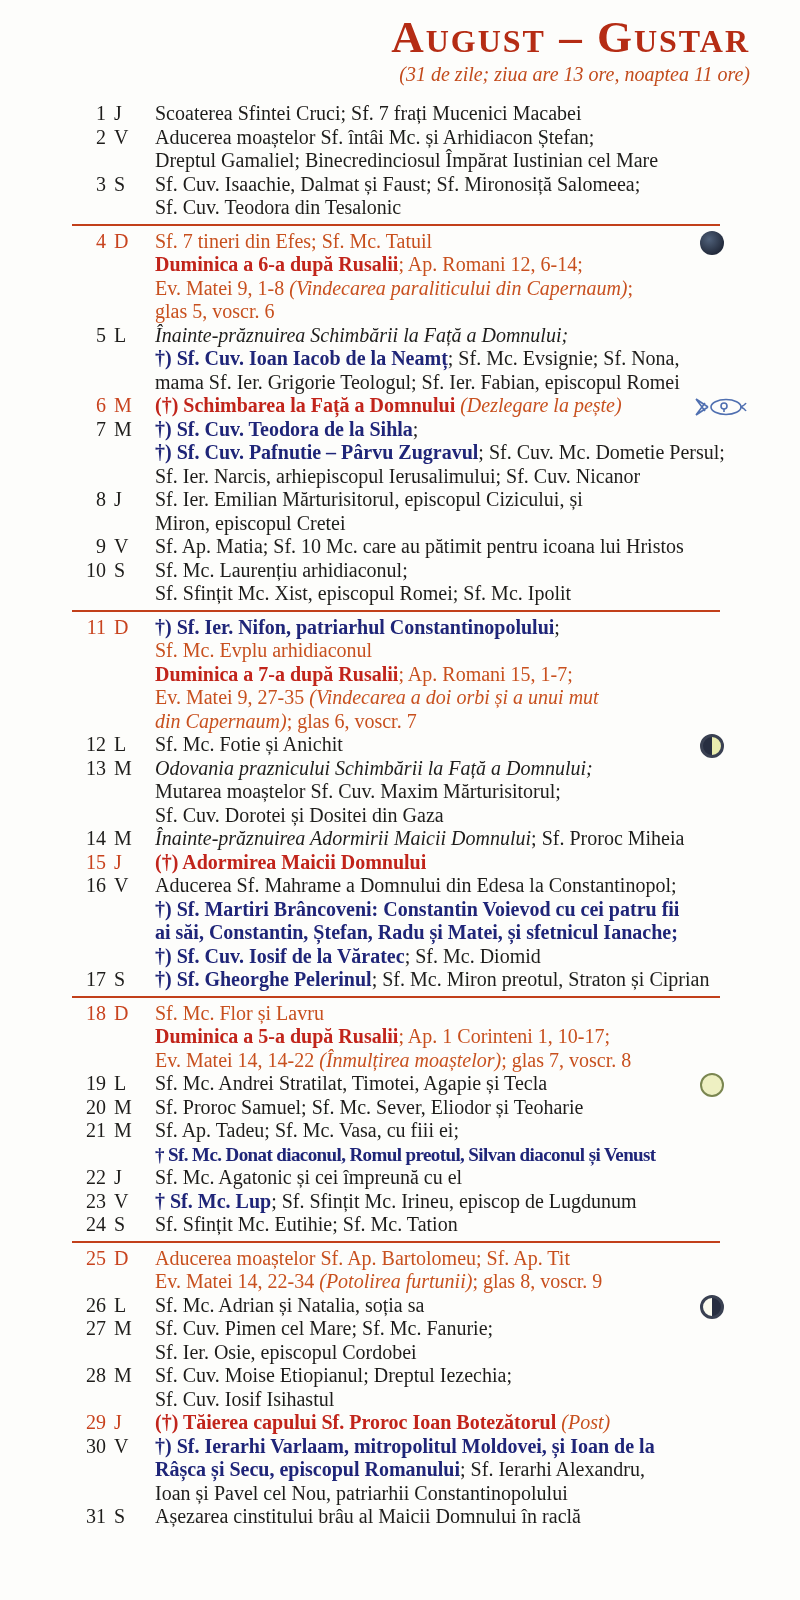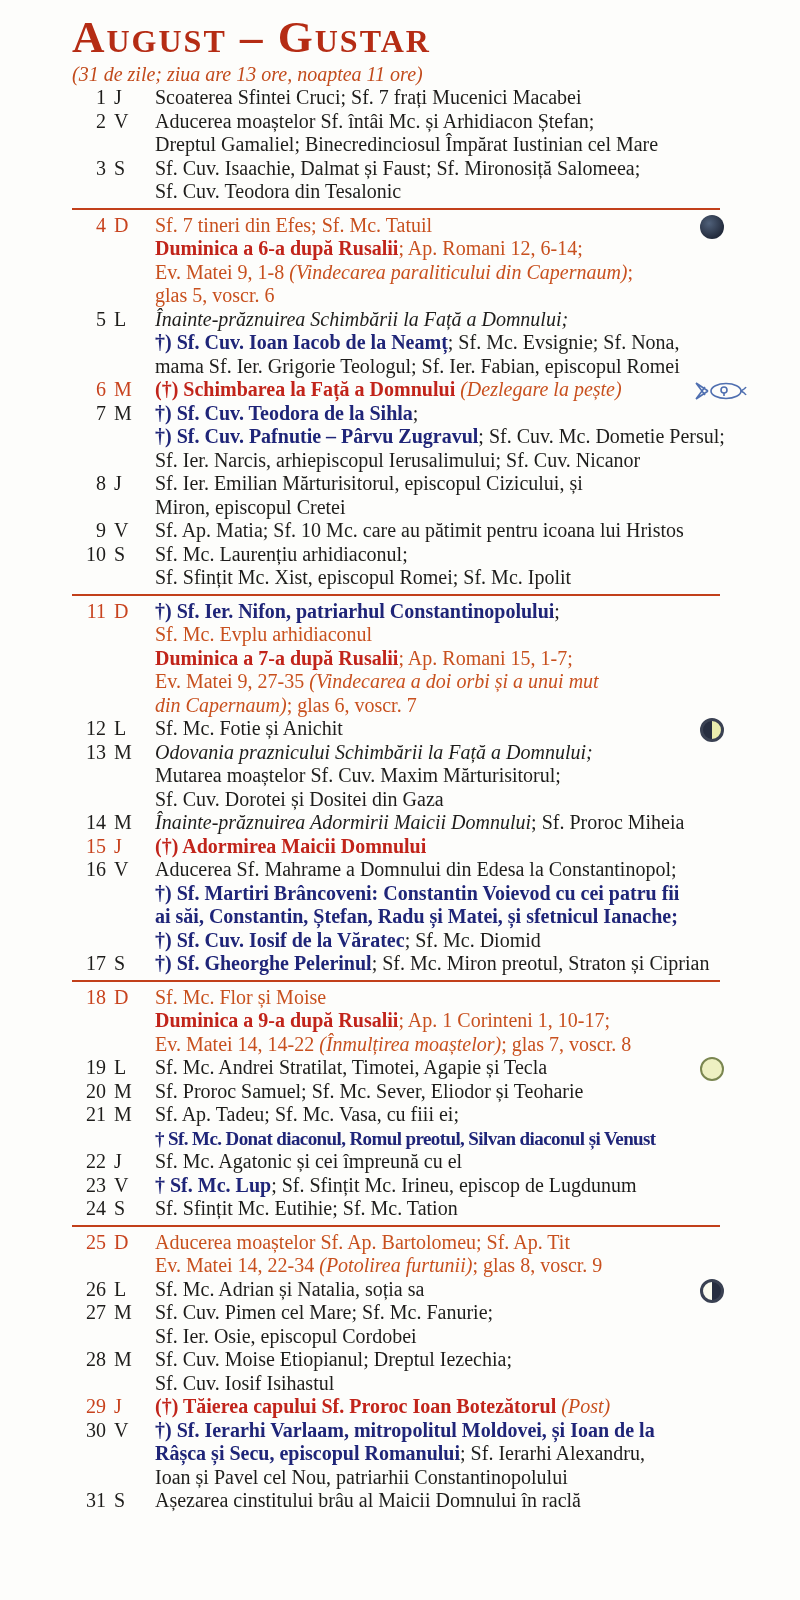--- a/index.html
+++ b/index.html
@@ -5,21 +5,21 @@
   html,body { margin:0; padding:0; }
   body {
     width:800px; height:1600px;
     background:#fdfdfb;
     font-family:"Liberation Serif", serif;
     color:#1e1d1b;
     overflow:hidden;
   }
   .page { padding:14px 50px 0 72px; position:relative; }
 
-  .masthead { text-align:left; }
+  .masthead { text-align:right; margin-bottom:16px; }
   .page-title {
     font-variant:small-caps;
     font-weight:bold;
     font-size:45px;
     letter-spacing:2px;
     color:#b52c14;
     line-height:1.05;
   }
   .page-subtitle {
     font-style:italic;
@@ -256,22 +256,22 @@
           <div class="line"><span class="run-b">†) Sf. Gheorghe Pelerinul</span><span class="run-n">; Sf. Mc. Miron preotul, Straton și Ciprian</span></div>
         </div>
       </div>
       <div class="separator"></div>
       <div class="day-row">
         <div class="day-label red">
           <span class="day-num">18</span>
           <span class="day-wd">D</span>
         </div>
         <div class="day-text">
-          <div class="line"><span class="run-r">Sf. Mc. Flor și Moise</span></div>
-          <div class="line"><span class="run-rb">Duminica a 9-a după Rusalii</span><span class="run-r">; Ap. 1 Corinteni 1, 10-17;</span></div>
+          <div class="line"><span class="run-r">Sf. Mc. Flor și Lavru</span></div>
+          <div class="line"><span class="run-rb">Duminica a 5-a după Rusalii</span><span class="run-r">; Ap. 1 Corinteni 1, 10-17;</span></div>
           <div class="line"><span class="run-r">Ev. Matei 14, 14-22 </span><span class="run-ri">(Înmulțirea moaștelor)</span><span class="run-r">; glas 7, voscr. 8</span></div>
         </div>
       </div>
       <div class="day-row">
         <div class="day-label">
           <span class="day-num">19</span>
           <span class="day-wd">L</span>
         </div>
         <div class="day-text">
           <div class="line"><span class="run-n">Sf. Mc. Andrei Stratilat, Timotei, Agapie și Tecla</span></div>

